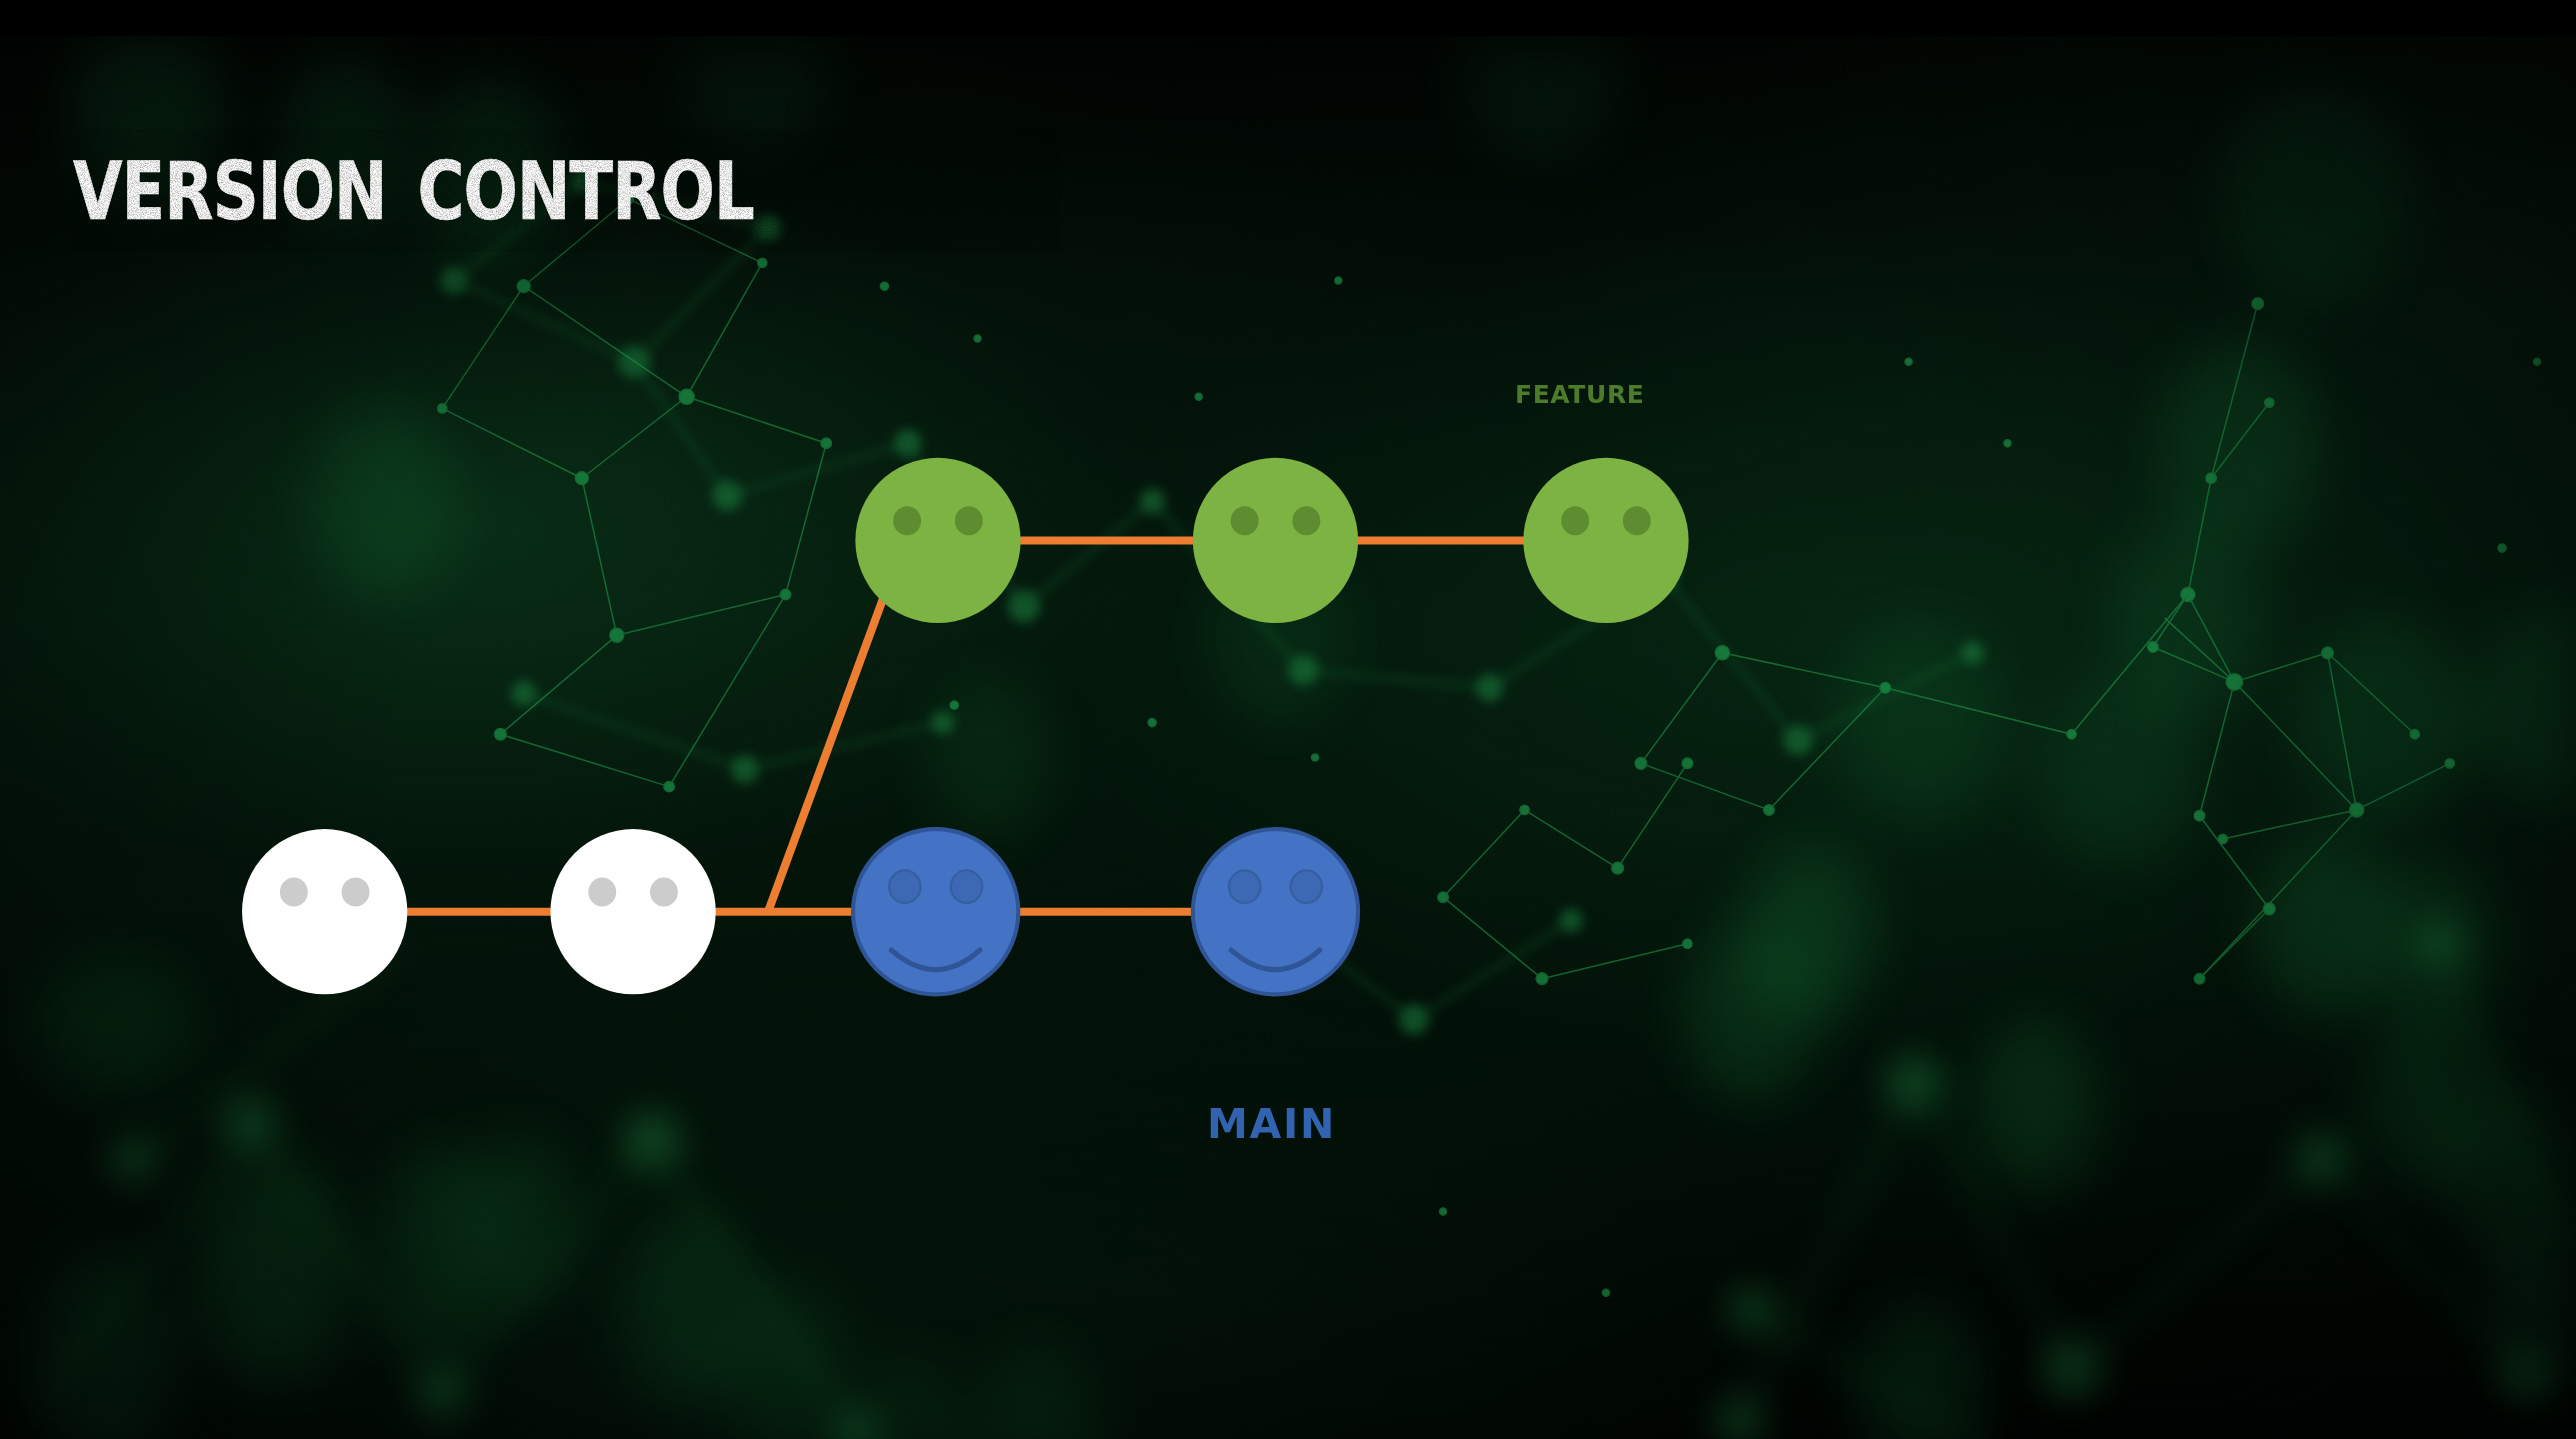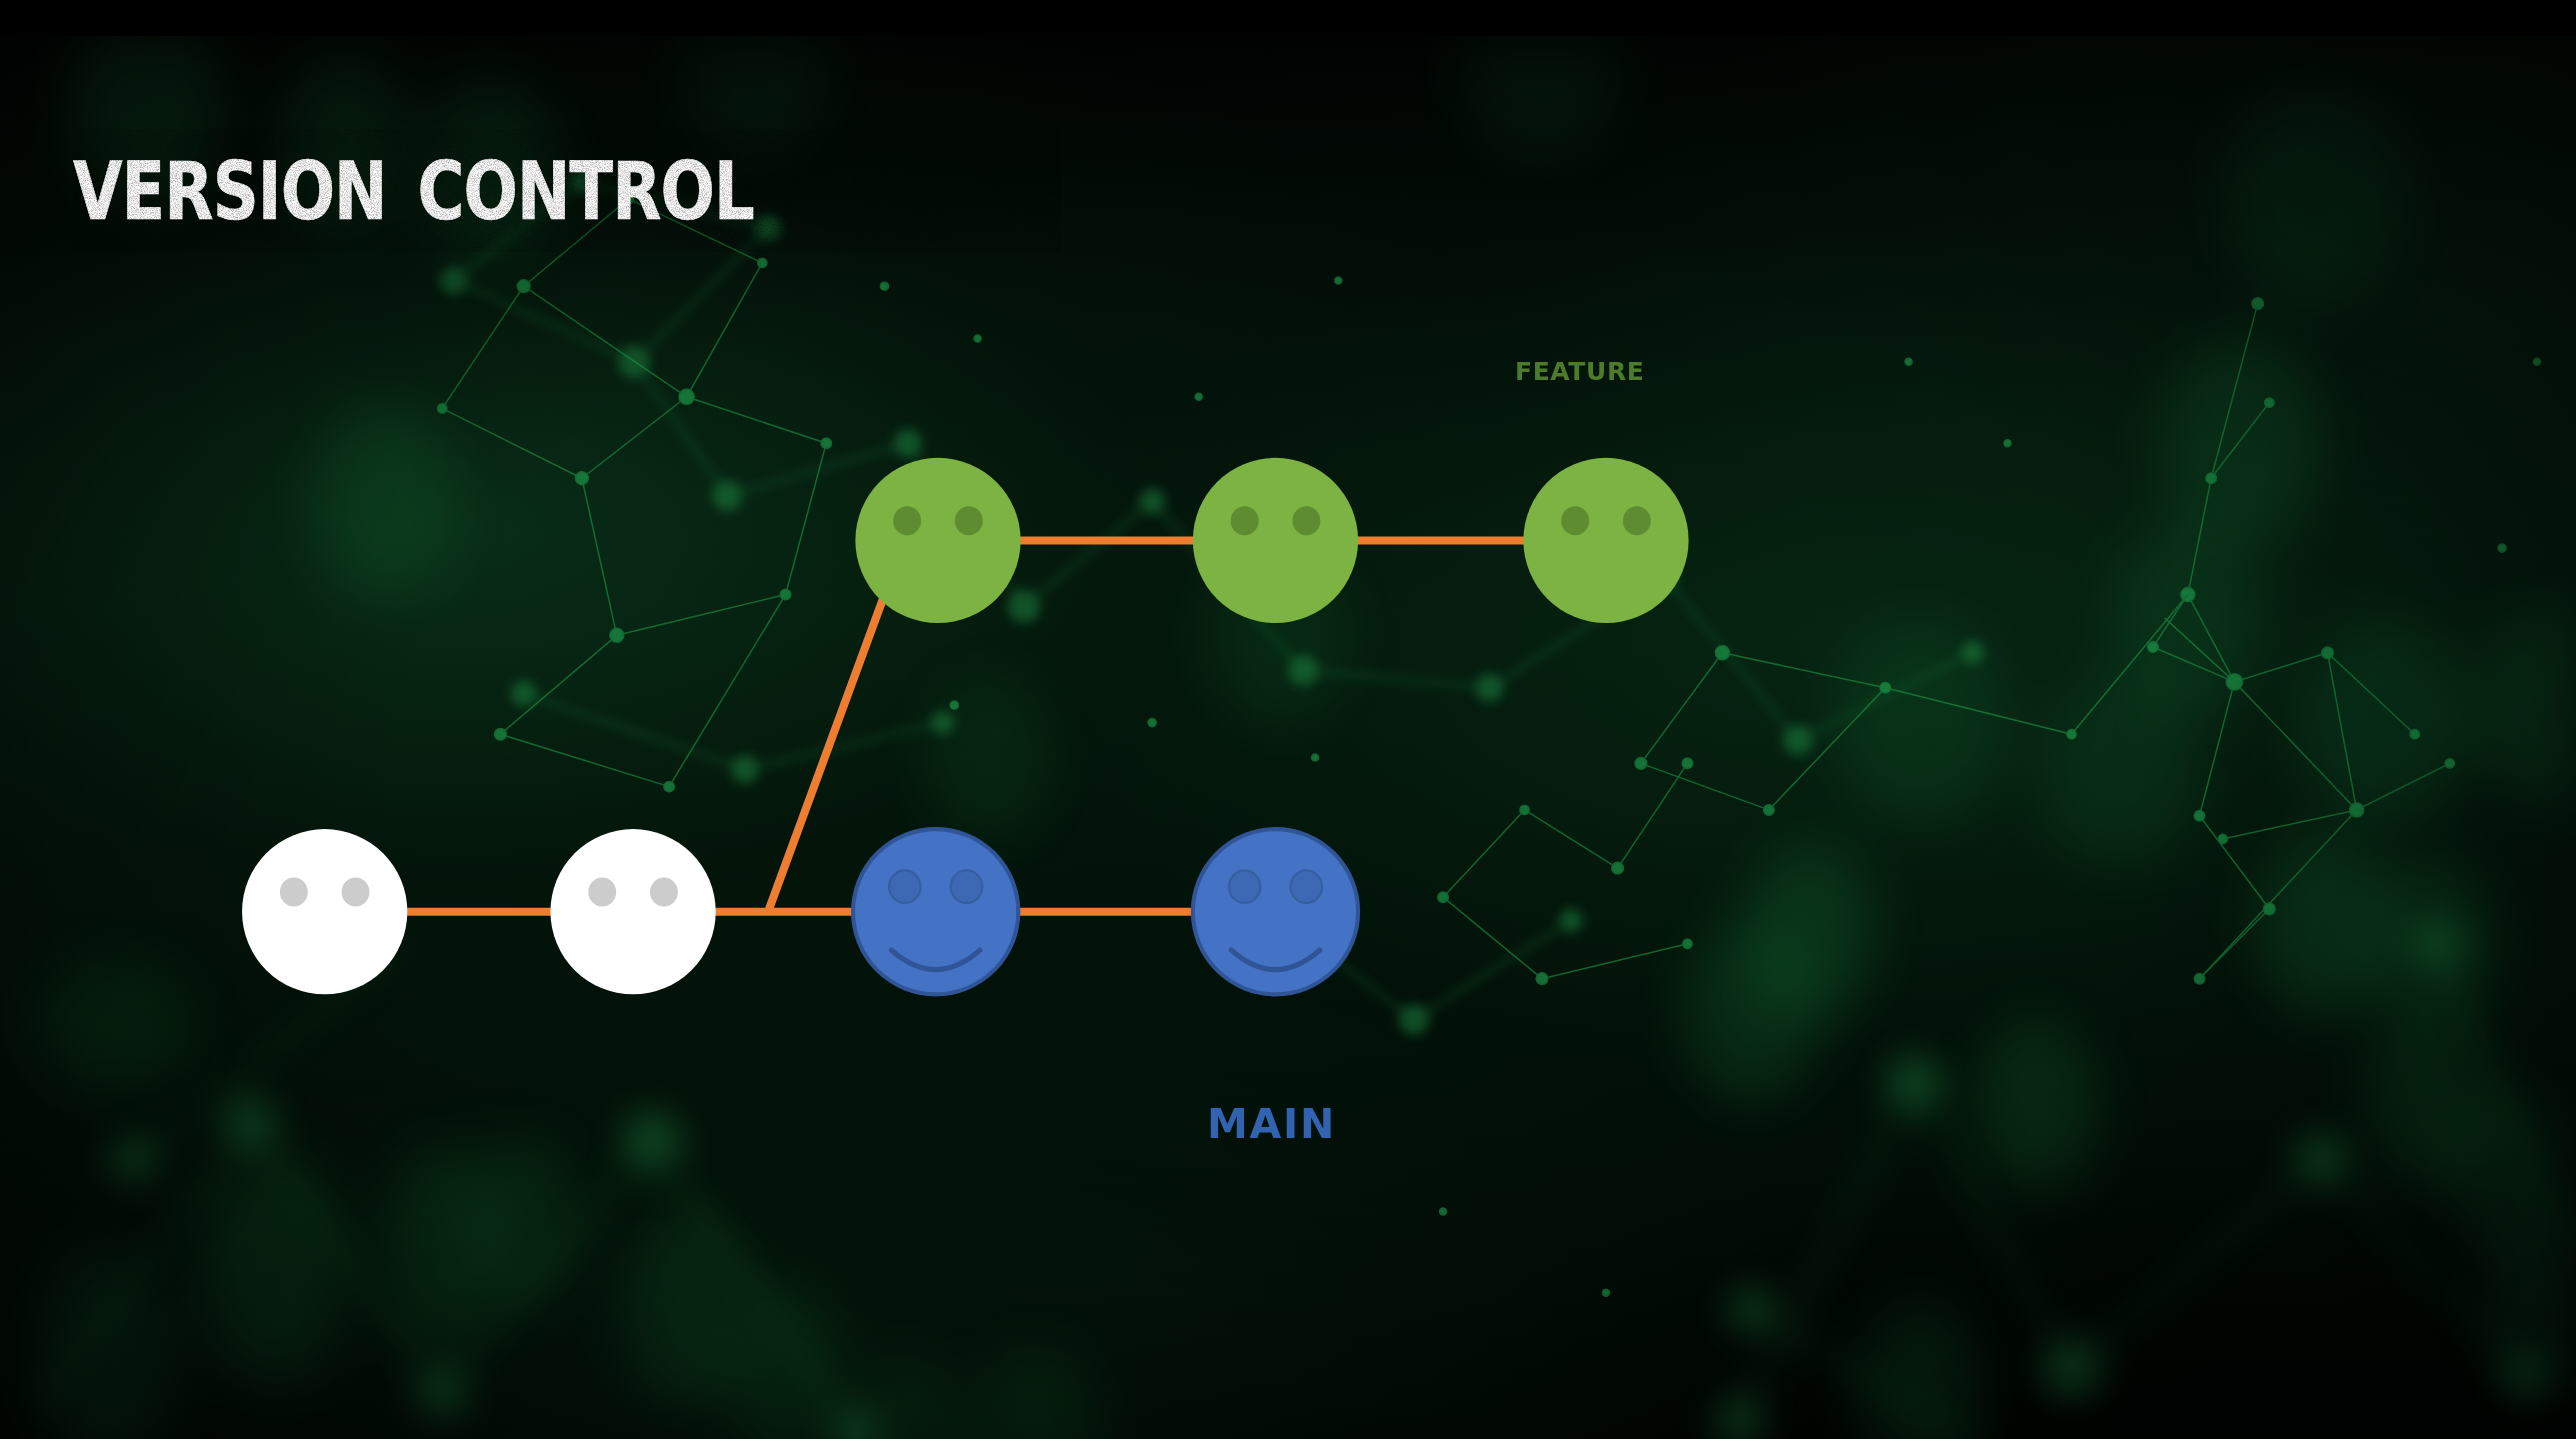--- a/index.html
+++ b/index.html
@@ -75,21 +75,21 @@
   
   .branch-label {
     position: absolute;
     font-family: "DejaVu Sans", sans-serif;
     font-weight: 700;
     white-space: nowrap;
     line-height: 1;
   }
   #label-feature {
     left: 1515px;
-    top: 314px;
+    top: 337px;
     font-size: 36px;
     letter-spacing: 0.6px;
     color: #4c7c2b;
     font-variant: small-caps;
     text-transform: lowercase;
   }
   #label-main {
     left: 1207px;
     top: 1068px;
     font-size: 41px;

